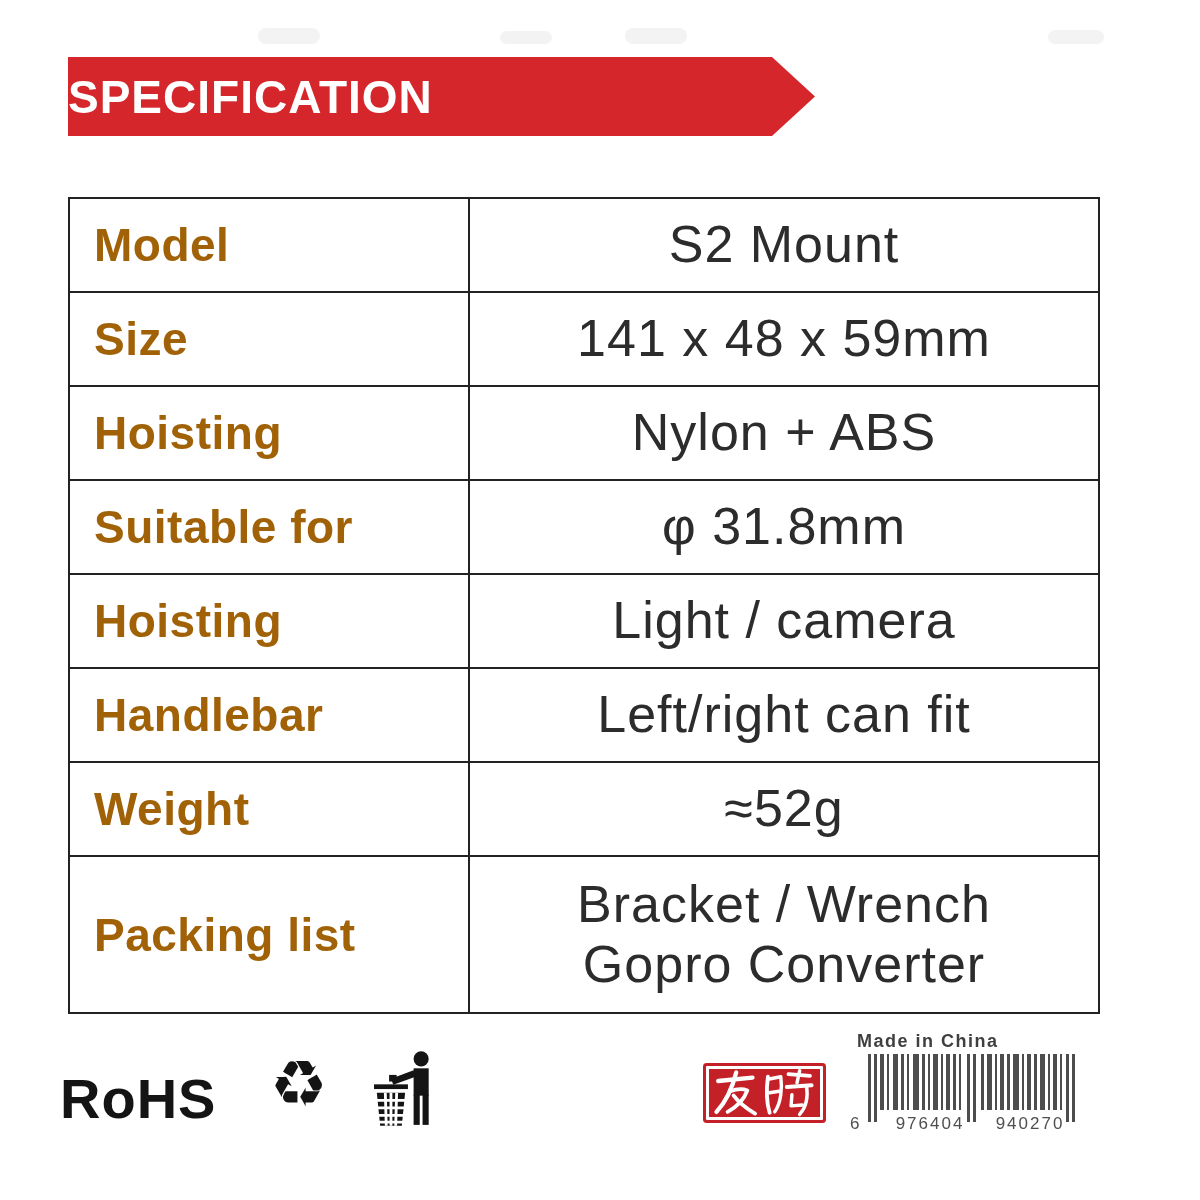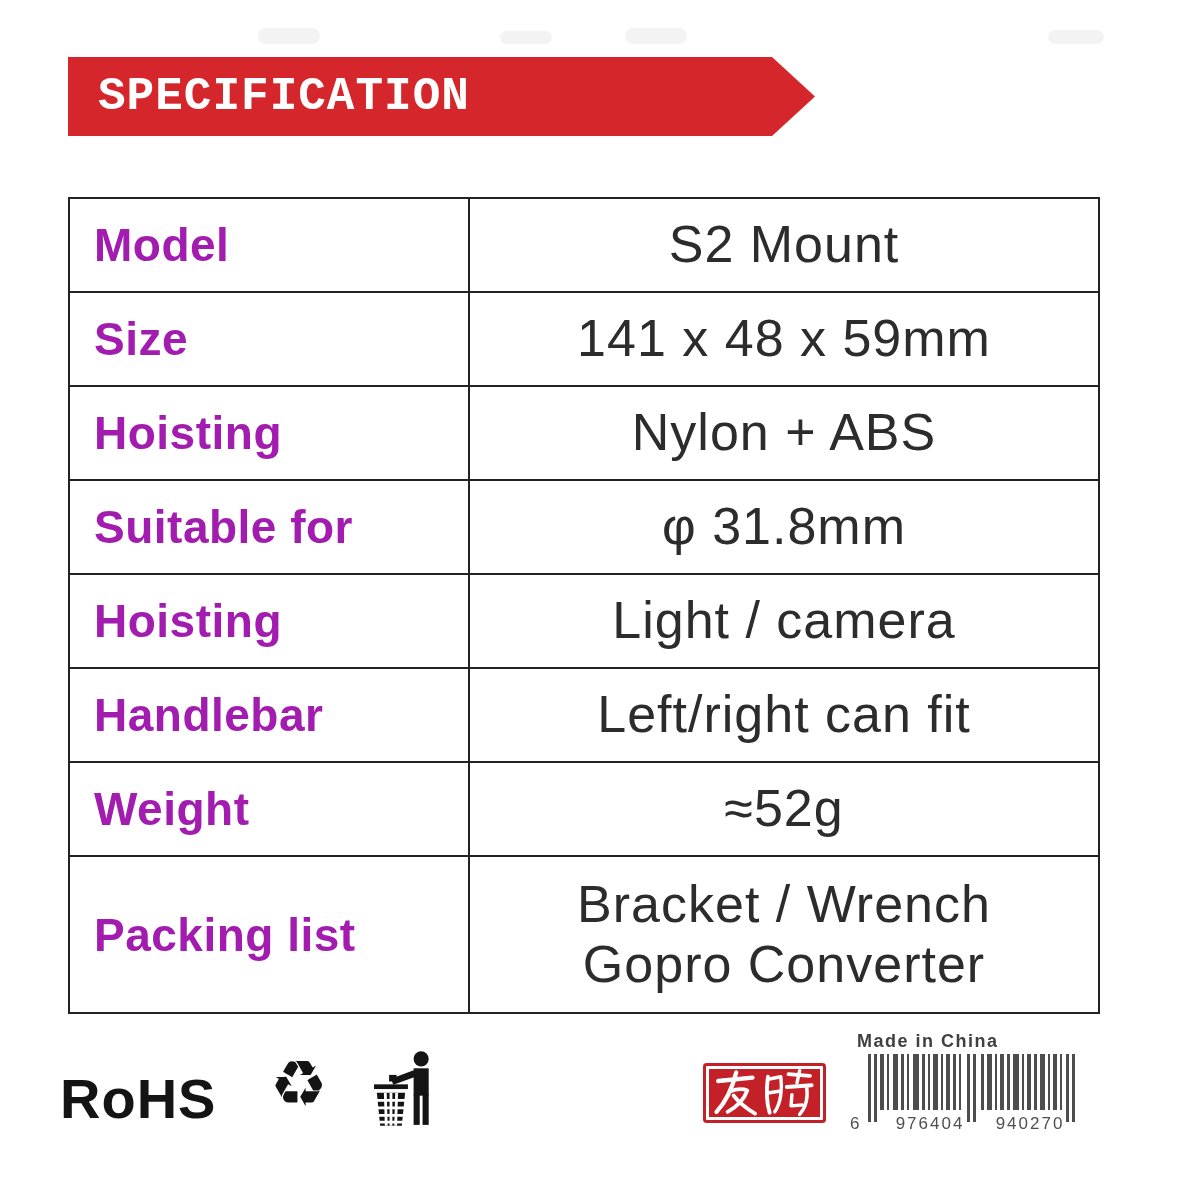--- a/index.html
+++ b/index.html
@@ -12,34 +12,32 @@
 
   
   .banner{
     position:absolute;left:68px;top:57px;width:747px;height:79px;
     background:#d5272b;
     clip-path:polygon(0 0,704px 0,747px 50%,704px 100%,0 100%);
     display:flex;align-items:center;
   }
   .banner-label{
     color:#ffffff;font-weight:700;font-size:46px;letter-spacing:1px;
-    padding-left:30px;
-    font-family:Liberation Mono, monospace;
   }
 
   
   table.spec{
     position:absolute;left:68px;top:197px;width:1032px;
     border-collapse:collapse;table-layout:fixed;
   }
   table.spec td{
     border:2px solid #222222;background:#ffffff;
   }
   td.lbl{
-    width:373px;font-weight:700;font-size:46px;color:#a21caf;
+    width:373px;font-weight:700;font-size:46px;color:#a16207;
     padding-left:24px;letter-spacing:.5px;margin-left:36px;
   }
   td.val{
     text-align:center;font-weight:400;font-size:52px;color:#2c2c2c;
     letter-spacing:1px;white-space:pre-line;line-height:1.15;
   }
   tr.r{height:94px;}
   tr.r-last{height:157px;}
 
   

